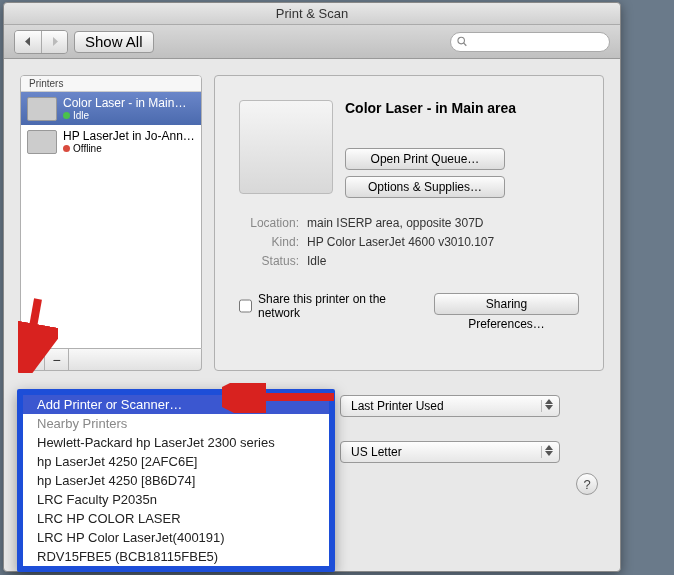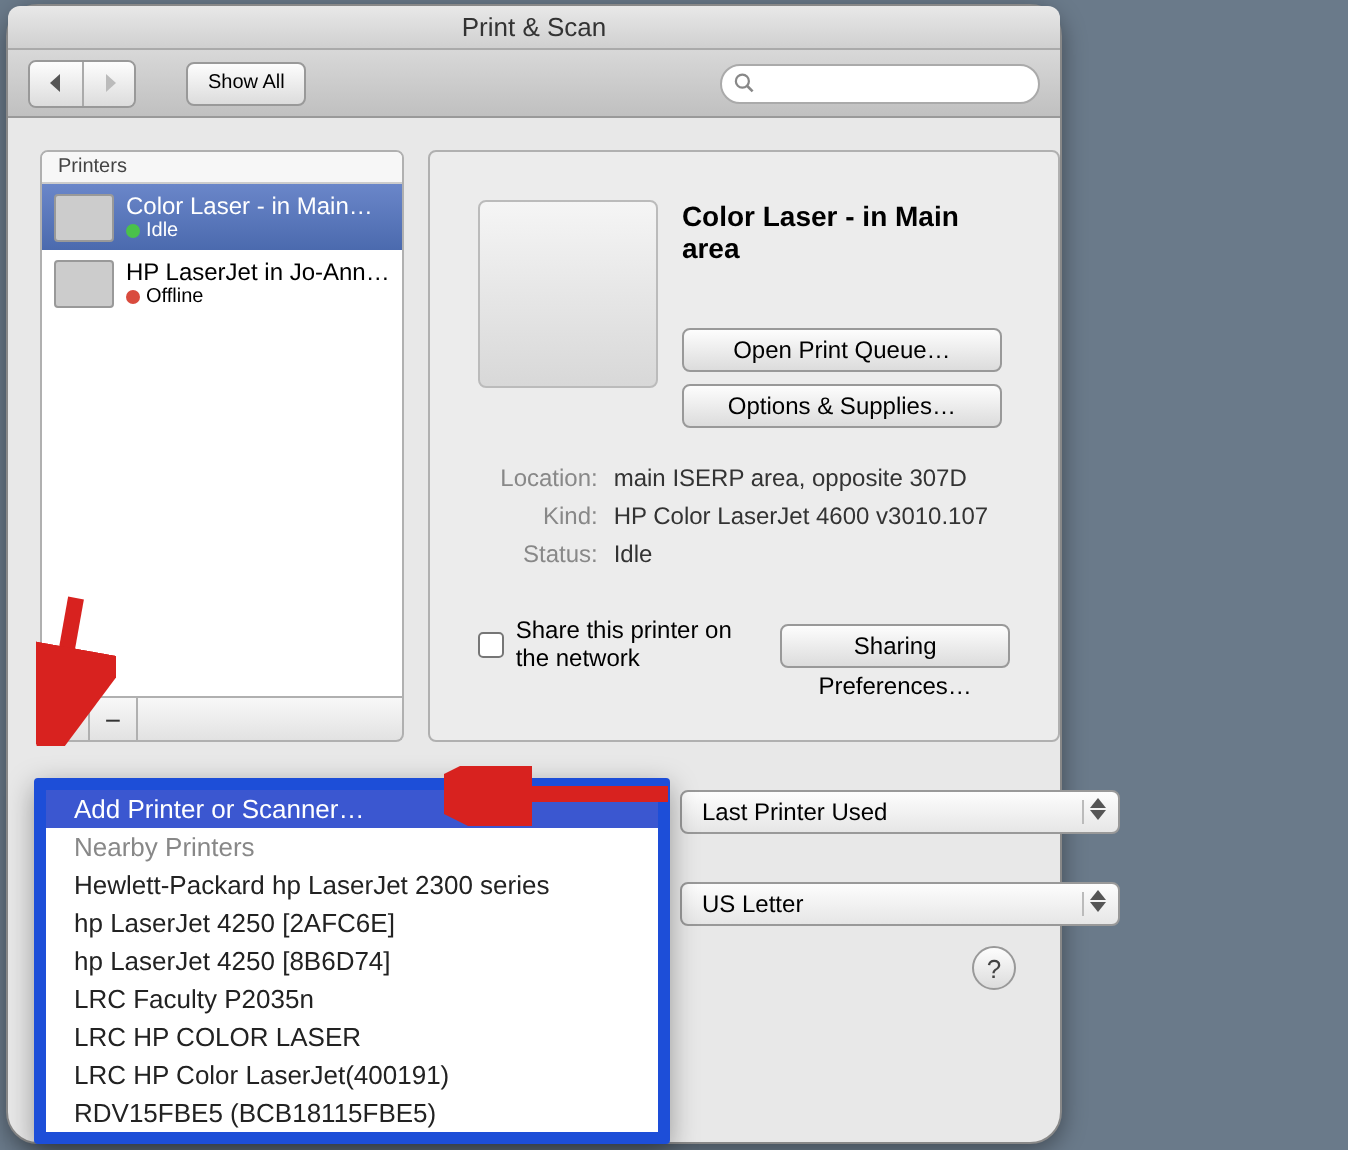--- a/index.html
+++ b/index.html
@@ -8,24 +8,24 @@
   font-size: 12px;
   background: #6a7a8a;
   width: 674px;
   height: 575px;
   position: relative;
   overflow: hidden;
 }
 .window {
   position: absolute;
   left: 3px; top: 2px;
-  width: 528px; height: 570px;
+  width: 618px; height: 570px;
   background: #e8e8e8;
   border: 1px solid #888;
-  border-radius: 16px;
+  border-radius: 4px;
   box-shadow: 0 3px 12px rgba(0,0,0,0.4);
 }
 .titlebar {
   height: 22px;
   background: linear-gradient(#e8e8e8,#d0d0d0);
   border-bottom: 1px solid #aaa;
   text-align: center;
   font-size: 13px;
   line-height: 22px;
   color: #333;
@@ -45,21 +45,21 @@
   width: 26px; height: 22px;
   background: linear-gradient(#fdfdfd,#dcdcdc);
   display: flex; align-items: center; justify-content: center;
   cursor: pointer;
 }
 .navbtn + .navbtn { border-left: 1px solid #aaa; }
 .showall {
   height: 22px; padding: 0 10px;
   background: linear-gradient(#fdfdfd,#dcdcdc);
   border: 1px solid #999; border-radius: 4px;
-  cursor: pointer; font-size: 10px; margin-left: 19px;
+  cursor: pointer; font-size: 15px;
 }
 .search {
   margin-left: auto;
   width: 160px; height: 20px;
   border: 1px solid #aaa; border-radius: 10px;
   background: #fff;
   display: flex; align-items: center; padding: 0 6px;
 }
 .search input { border: none; outline: none; width: 100%; font-size: 11px; background: transparent; }
 .content {
@@ -148,21 +148,21 @@
   cursor: pointer;
   margin-bottom: 6px;
   min-width: 160px;
   text-align: center;
   line-height: 20px;
 }
 .info-rows { margin-top: 12px; }
 .info-rows .irow { display: flex; gap: 8px; font-size: 12px; margin-bottom: 5px; }
 .info-rows .ilabel { width: 60px; text-align: right; color: #888; }
 .info-rows .ival { color: #333; }
-.share-row { margin-top: 24px; display: flex; align-items: center; gap: 6px; font-size: 12px; }
+.share-row { margin-top: 24px; display: flex; gap: 6px; font-size: 12px; }
 .share-row .aqua-btn { min-width: auto; margin: 1px 0 0 auto; }
 .popup-menu {
   position: absolute;
   left: 13px; top: 386px;
   width: 318px;
   background: #fff;
   border: 6px solid #1d4ed8;
   border-radius: 2px;
   box-shadow: 0 4px 14px rgba(0,0,0,0.35);
   font-size: 13px;

